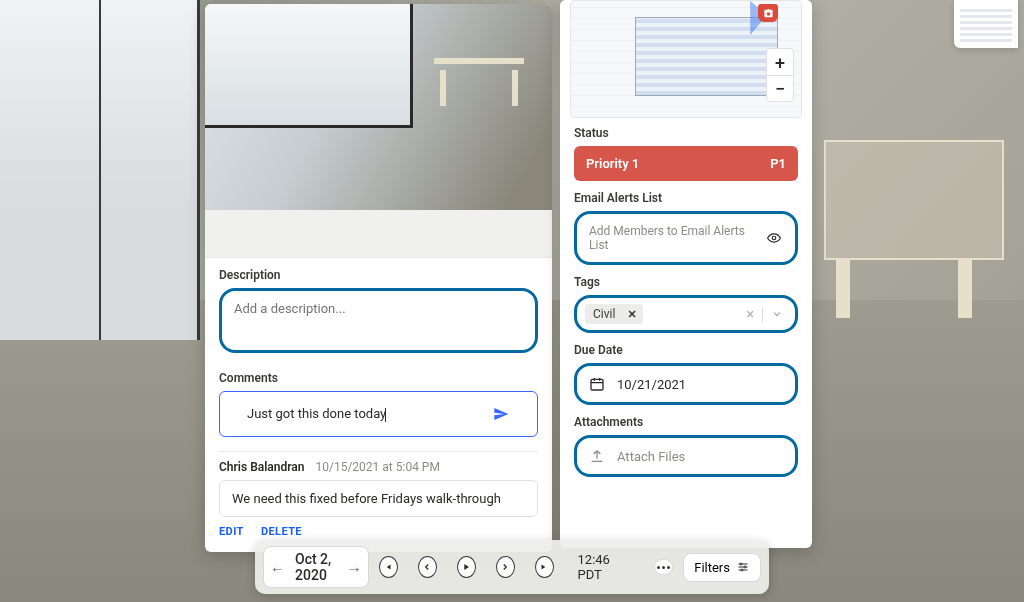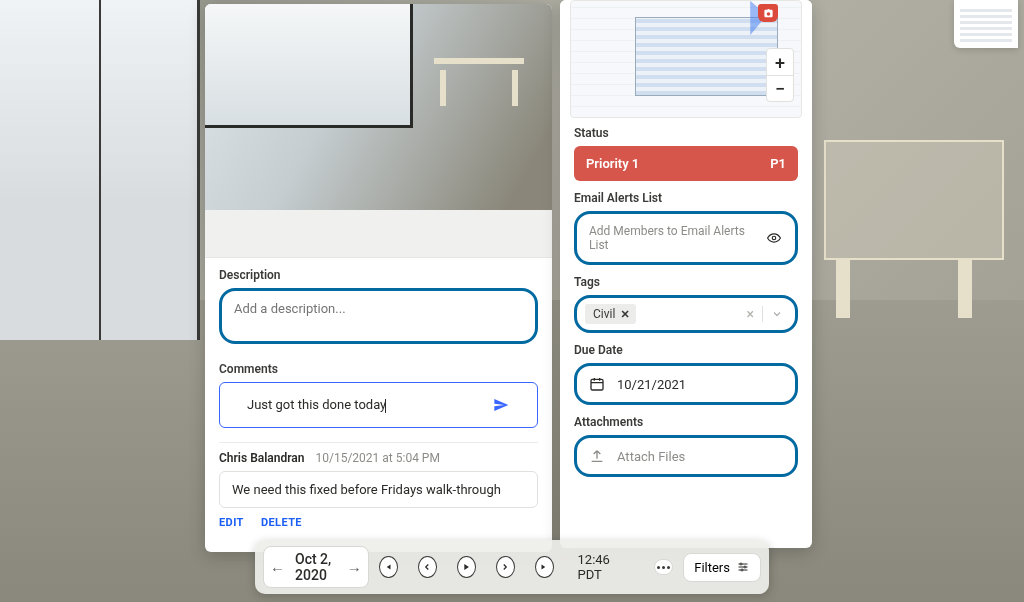--- a/index.html
+++ b/index.html
@@ -23,21 +23,21 @@
   .photo { flex: 0 0 206px; background: linear-gradient(120deg, #dfe7ea 0%, #c5cdd0 40%, #8a877a 90%); position: relative; overflow:hidden; }
   .photo .win { position:absolute; left:0; top:0; width:60%; height:60%; background:linear-gradient(180deg,#f5f7f8,#d8dfe2); border-bottom:3px solid #2a2a28; border-right:3px solid #2a2a28; }
   .photo .table { position:absolute; right:28px; top:54px; width:90px; height:40px; border-top:6px solid #e6dfc9; }
   .photo .table::before, .photo .table::after { content:''; position:absolute; top:6px; width:6px; height:36px; background:#e6dfc9; }
   .photo .table::before { left:6px; } .photo .table::after { right:6px; }
   .photo-pad { flex: 0 0 48px; background: #f0f0ee; border-bottom: 1px solid #e6e6e3; }
   
   .section { padding: 10px 14px 4px; }
   .section-label { font-size: 12px; font-weight: 600; color: #3a3a38; margin-bottom: 6px; }
   .field { width: 100%; border: 3px solid #0369a1; border-radius: 16px; background: #fff; padding: 10px 12px; font-size: 13px; }
-  .desc-field { height: 56px; color: #9a9a95; resize: none; outline: none; font-family: inherit; }
+  .desc-field { height: 65px; color: #9a9a95; resize: none; outline: none; font-family: inherit; }
   
   .comment-input-wrap { border: 1.5px solid #3a66ff; border-radius: 6px; background: #fff; padding: 14px 27px; display: flex; align-items: center; }
   .comment-input { flex: 1; border: none; outline: none; font-size: 13px; color: #2a2a28; }
   .caret { display:inline-block; width:1px; height:14px; background:#2a2a28; margin-left:-1px; vertical-align:middle; }
   .send-icon { color: #3a66ff; }
   
   .hr { height: 1px; background: #ececea; margin: 10px 14px 6px; }
   
   .comment-meta { padding: 2px 14px 6px; font-size: 12px; }
   .comment-author { font-weight: 600; color: #2a2a28; margin-right: 8px; }
@@ -61,21 +61,21 @@
   .zoom-btn + .zoom-btn { border-top:1px solid #e0e0dd; }
   
   .r-section { padding: 8px 14px 2px; }
   .status-pill { display:flex; justify-content:space-between; align-items:center; background:#d7564b; color:#fff; font-weight:600; border-radius:6px; padding:10px 12px; font-size:13px; }
   
   .email-field { display:flex; align-items:center; justify-content:space-between; }
   .email-field .txt { color:#8c8c88; font-size:12px; }
   .eye-icon { color:#2a2a28; }
   
   .tags-field { display:flex; align-items:center; }
-  .tag-chip { background:#ececea; border-radius:3px; padding:3px 6px 3px 8px; font-size:12px; color:#3a3a38; display:inline-flex; align-items:center; gap:5px; }
+  .tag-chip { background:#ececea; border-radius:3px; padding:3px 6px 3px 8px; font-size:12px; color:#3a3a38; display:inline-flex; align-items:center; gap:12px; }
   .tag-chip .x { font-size:11px; font-weight:700; cursor:pointer; }
   .tags-right { margin-left:auto; display:flex; align-items:center; color:#b0b0ac; }
   .tags-right .clear { font-size:14px; padding:0 8px; border-right:1px solid #e0e0dd; cursor:pointer; }
   .tags-right .chev { padding:0 4px 0 8px; cursor:pointer; }
   
   .date-field { display:flex; align-items:center; gap:12px; }
   .date-field .val { font-size:13px; color:#2a2a28; }
   
   .attach-field { display:flex; align-items:center; gap:12px; color:#8c8c88; font-size:13px; }
   

